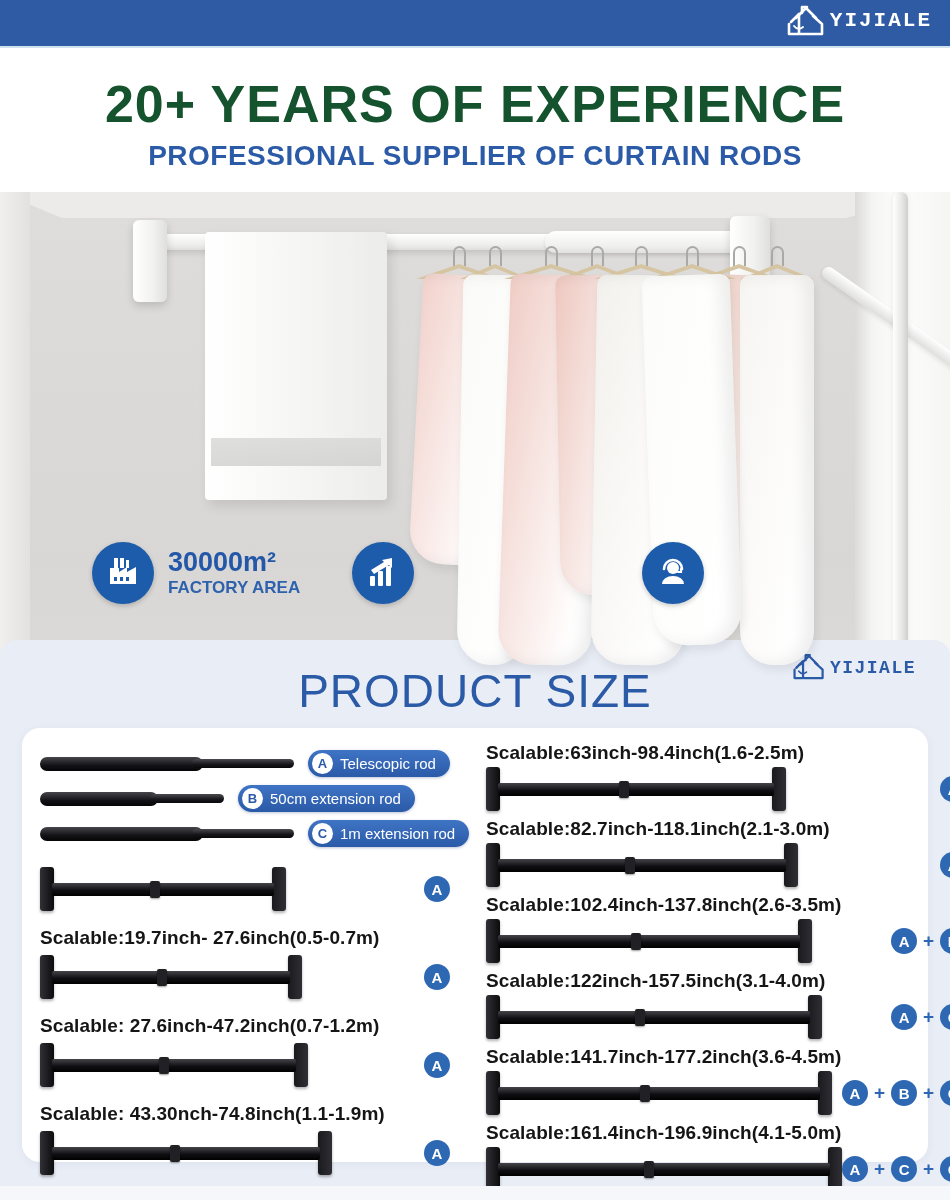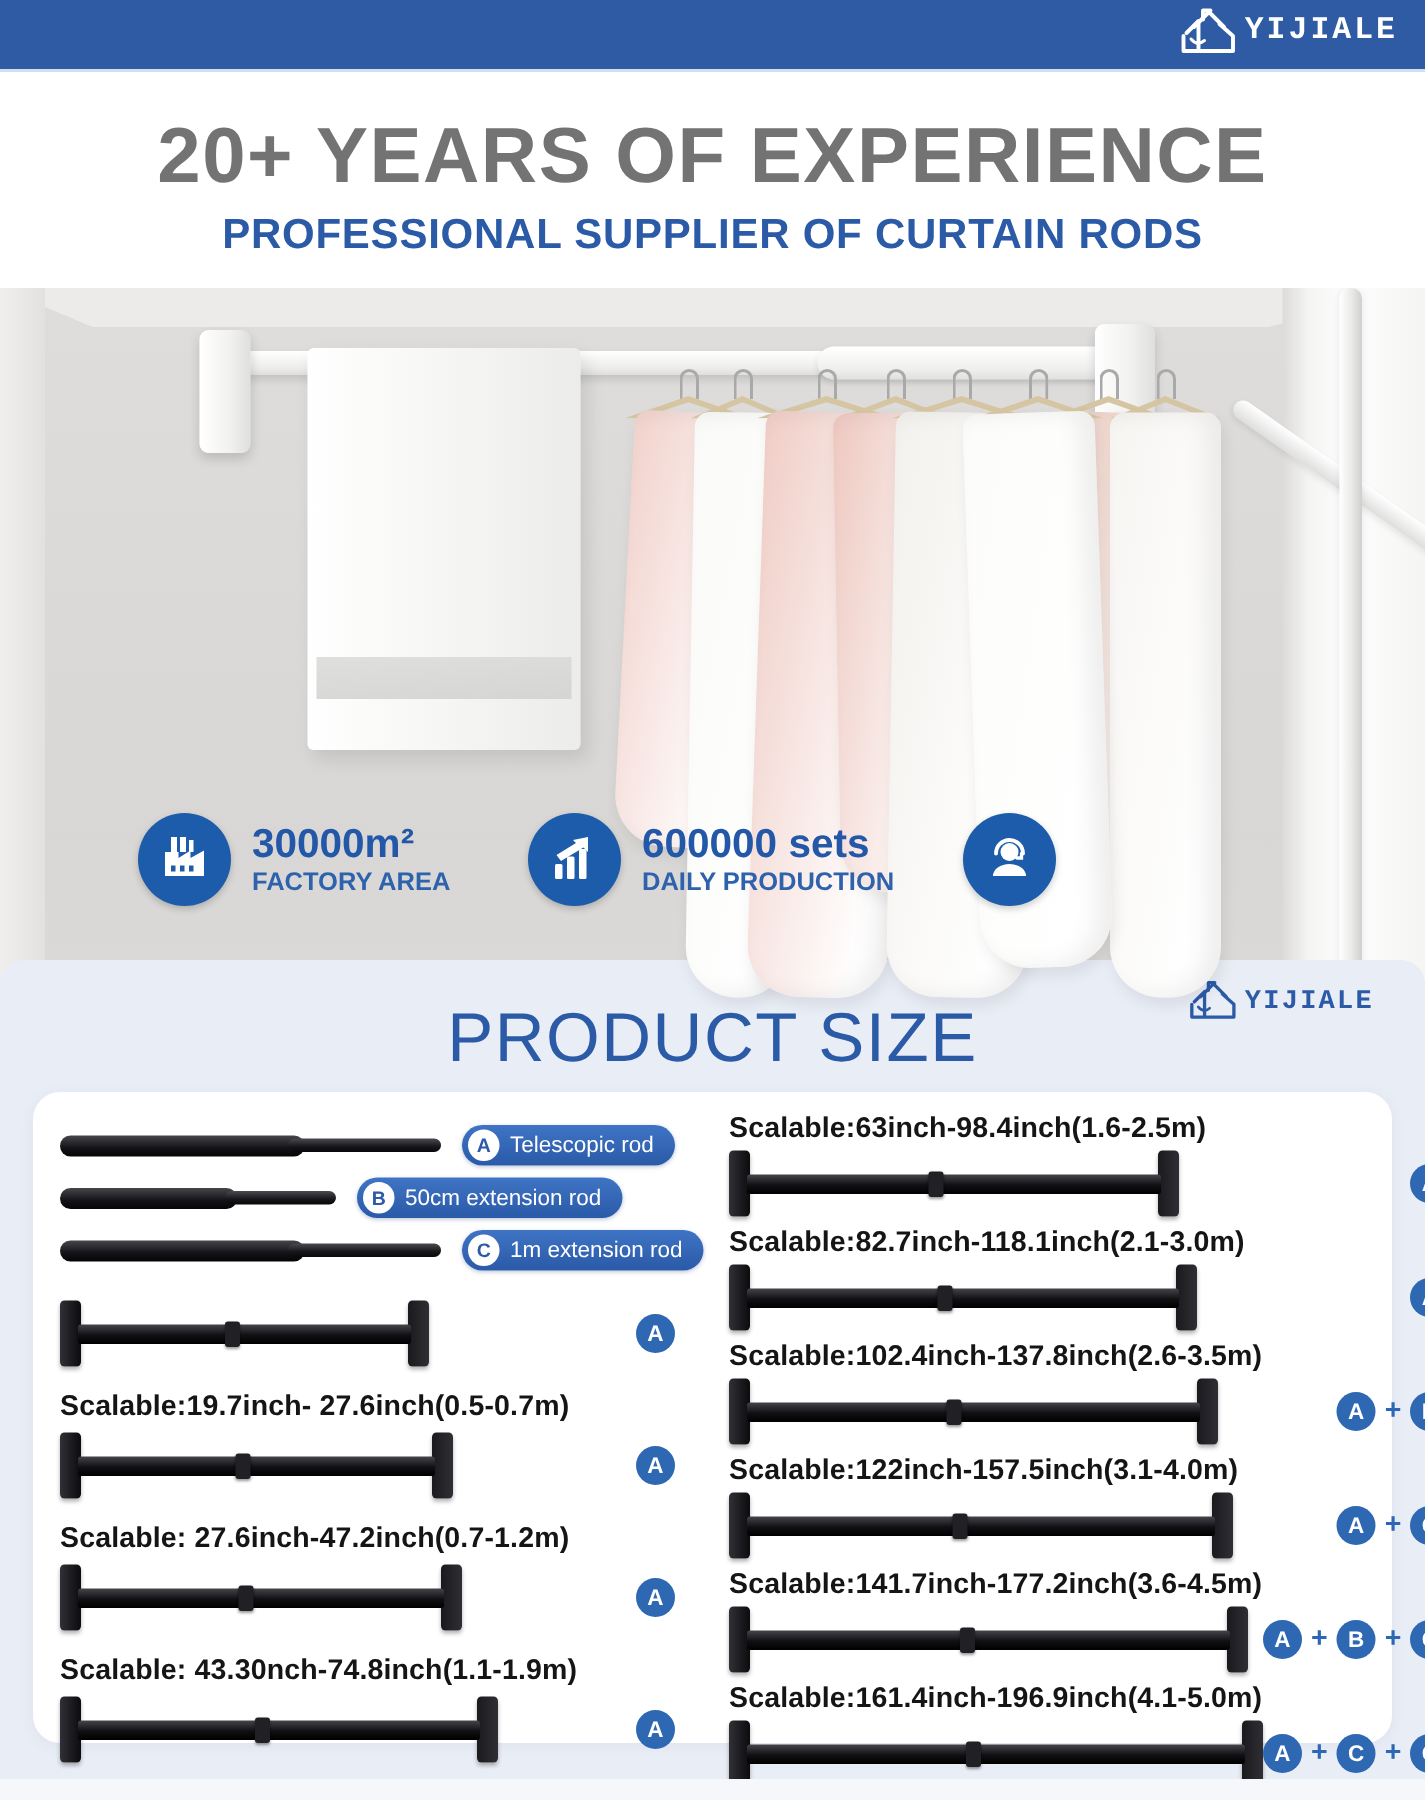--- a/index.html
+++ b/index.html
@@ -10,21 +10,21 @@
   }
 
   
   .topbar { height:48px; background:#2e5ba3; position:relative; border-bottom:2px solid #cfe0ee; }
   .topbar .logo { position:absolute; right:18px; top:4px; display:flex; align-items:flex-end; gap:4px; }
   .logo-text { color:#fff; font-weight:bold; font-size:21px; letter-spacing:2px; padding-bottom:6px;font-family:Liberation Mono, monospace; }
   .logo-text.blue { color:#2b5aa7; }
 
   
   .headline { text-align:center; padding-top:30px; height:144px; background:#fff; }
-  .headline h1 { color:#737373; font-size:52px; font-weight:800; letter-spacing:1px; line-height:1.0; }
+  .headline h1 { color:#14532d; font-size:52px; font-weight:800; letter-spacing:1px; line-height:1.0; }
   .headline h2 { color:#2b5aa7; font-size:28px; font-weight:800; letter-spacing:.5px; margin-top:10px; }
 
   
   .hero { position:relative; height:524px; overflow:hidden; background:linear-gradient(#dedddb, #d8d7d5 70%, #dcdbd9); }
   .ceiling { position:absolute; top:0; left:0; right:0; height:26px; background:#ecebe9;
              clip-path:polygon(0 0,100% 0,89% 100%,6.5% 100%); }
   .leftwall { position:absolute; left:0; top:0; bottom:0; width:30px; background:linear-gradient(90deg,#f0efee,#e2e1df); }
   .rightpanel { position:absolute; right:0; top:0; bottom:0; width:95px;
                 background:linear-gradient(90deg,#dcdbd9 0,#f4f4f3 18%, #fdfdfd 45%, #f5f5f4); }
   .vpipe { position:absolute; right:42px; top:0; bottom:0; width:15px; border-radius:7px;
@@ -215,24 +215,20 @@
       </div>
       <div class="stat" style="left: 352px;">
         <div class="stat-circle">
           <svg width="34" height="34" viewBox="0 0 34 34" fill="#fff">
             <rect x="4" y="20" width="5" height="10" rx="1"></rect>
             <rect x="12" y="15" width="5" height="15" rx="1"></rect>
             <rect x="20" y="10" width="5" height="20" rx="1"></rect>
             <path d="M5 14 L18 6 L16 4 L26 2 L26 12 L23 9 L8 18 Z"></path>
           </svg>
         </div>
-        <div>
-          <div class="stat-value">600000 sets</div>
-          <div class="stat-label">DAILY PRODUCTION</div>
-        </div>
       </div>
       <div class="stat" style="left: 642px;">
         <div class="stat-circle">
           <svg width="34" height="34" viewBox="0 0 34 34" fill="none" stroke="#fff" stroke-width="2.6" stroke-linecap="round">
             <circle cx="17" cy="12" r="6" fill="#fff" stroke="none"></circle>
             <path d="M8 13 a9 9 0 0 1 18 0" fill="none"></path>
             <path d="M25 13 v3 h-3" fill="none" stroke-width="2.2"></path>
             <path d="M6 28 a11 8 0 0 1 22 0 Z" fill="#fff" stroke="none"></path>
           </svg>
         </div>

